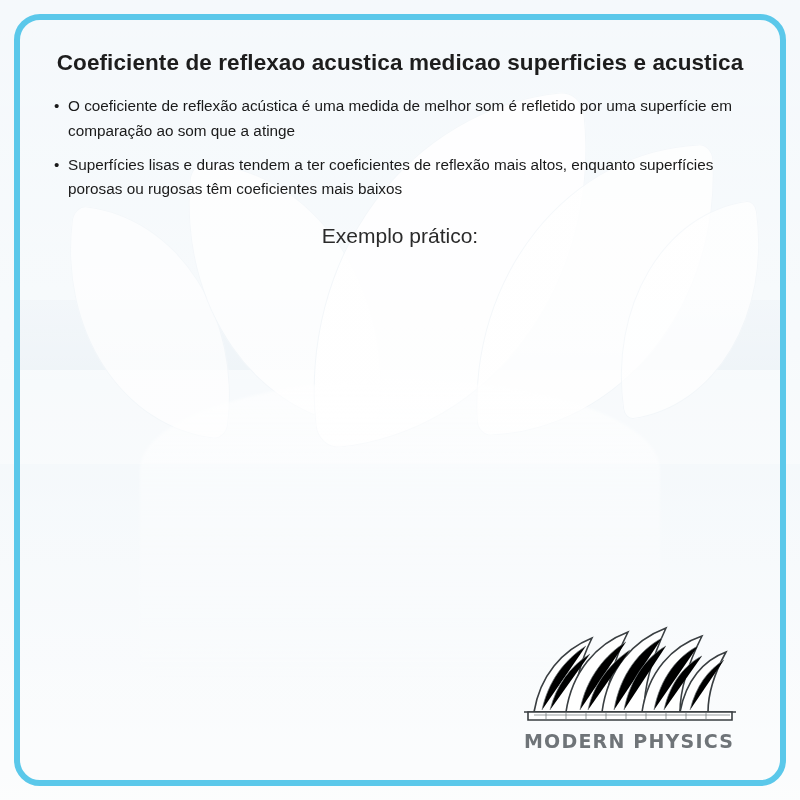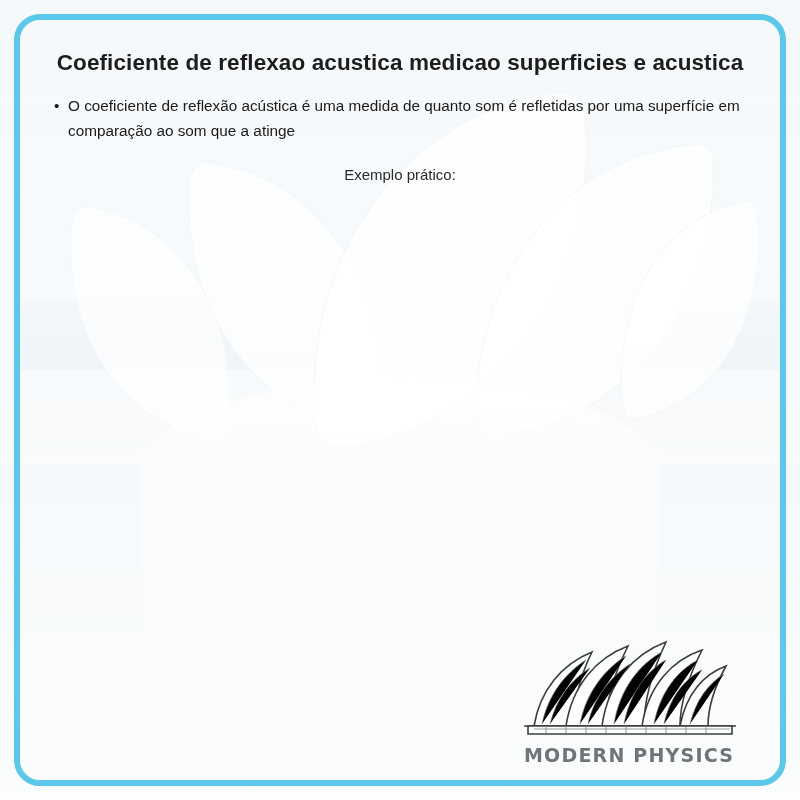--- a/index.html
+++ b/index.html
@@ -119,29 +119,29 @@
     content: "•";
     position: absolute;
     left: 0;
     top: 0;
     color: #1a1a1a;
   }
 
   .subtitle {
     margin: 22px 0 16px 0;
     text-align: center;
-    font-size: 15px;
+    font-size: 21px;
     font-weight: 400;
     color: #2b2b2b;
   }
 
   .logo {
     position: absolute;
     right: 46px;
-    bottom: 34px;
+    bottom: 48px;
     width: 250px;
     text-align: center;
   }
   .logo svg { display: block; margin: 0 auto; }
   .logo-text {
     margin-top: 4px;
     font-size: 19px;
     font-weight: 700;
     letter-spacing: 1.2px;
     color: #6f7478;
@@ -167,21 +167,22 @@
 
   <div class="scrim"></div>
 
   <div class="border-frame"></div>
 
   <div class="content">
 
     <h1 class="title">Coeficiente de reflexao acustica medicao superficies e acustica</h1>
 
     <ul class="bullets">
-      <li>O coeficiente de reflexão acústica é uma medida de quanto som é refletidas por uma superfície em comparação ao som que a atinge</li>
+      <li>O coeficiente de reflexão acústica é uma medida de melhor som é refletido por uma superfície em comparação ao som que a atinge</li>
+      <li>Superfícies lisas e duras tendem a ter coeficientes de reflexão mais altos, enquanto superfícies porosas ou rugosas têm coeficientes mais baixos</li>
     </ul>
 
     <h2 class="subtitle">Exemplo prático:</h2>
 
     <ul class="bullets">
     </ul>
 
   </div>
 
   <div class="logo">

